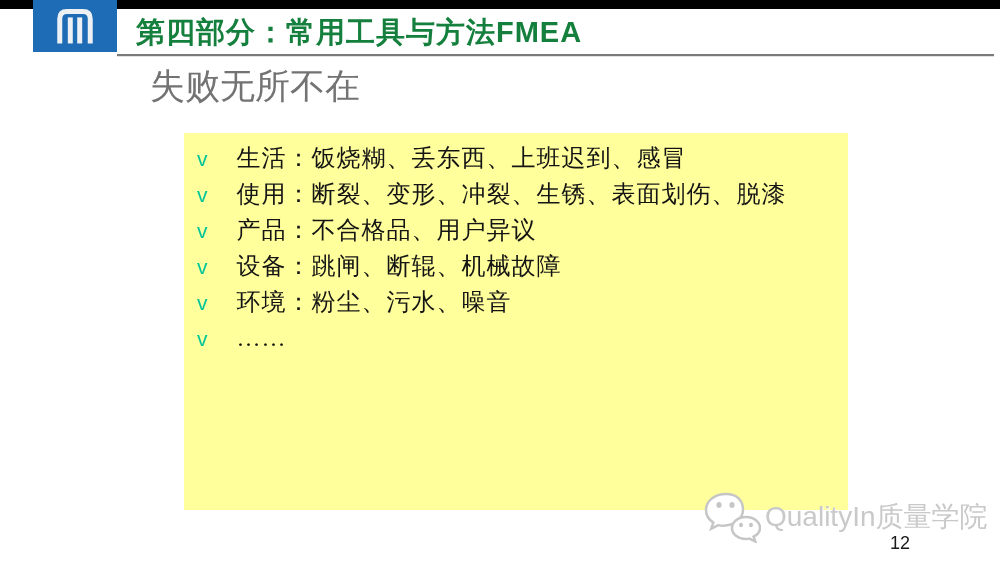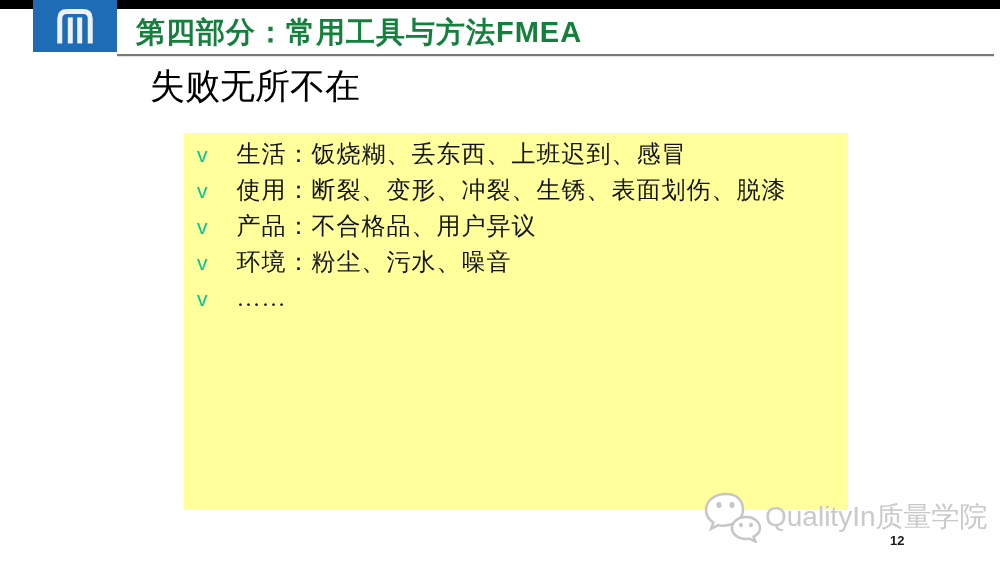--- a/index.html
+++ b/index.html
@@ -34,37 +34,37 @@
   .header-rule {
     position: absolute; left: 117px; top: 54px;
     width: 877px; height: 2px;
     background: #7a7a7a;
     border-bottom: 1px solid #e2e2e2;
   }
 
   
   .slide-heading {
     position: absolute; left: 150px; top: 63px;
-    font-size: 35px; color: #000000;
+    font-size: 35px; color: #737373;
     font-family: "Liberation Serif", serif;
     white-space: nowrap;
   }
 
   
   .failure-box {
     position: absolute; left: 184px; top: 133px;
     width: 664px; height: 377px;
     background: #ffff9c;
   }
   .failure-list {
     list-style: none; margin: 0; padding: 0;
     position: absolute; left: 0; top: 7px; width: 100%;
   }
   .failure-list li {
-    height: 36px; line-height: 28px;
+    height: 36px; line-height: 36px;
     white-space: nowrap;
   }
   .bullet {
     display: inline-block;
     width: 20px; margin-left: 13px;
     color: #00c49a;
     font-size: 21px;
     font-family: "Liberation Sans", sans-serif;
     vertical-align: baseline;
   }
@@ -88,21 +88,21 @@
     font-size: 28px;
     color: #c9c9c9;
     text-shadow: 1px 1px 0 #ffffff;
     font-family: "Liberation Sans", sans-serif;
     white-space: nowrap;
   }
 
   
   .page-number {
     position: absolute; left: 890px; top: 533px;
-    font-size: 13px; font-weight: bold; color: #1a1a1a;
+    font-size: 18px; font-weight: normal; color: #1a1a1a;
     font-family: "Liberation Sans", sans-serif;
     text-align: right;
   }
 </style>
 </head>
 <body>
 
 <div class="top-strip"></div>
 
 <div class="logo-square">
@@ -131,20 +131,24 @@
     <li>
       <span class="bullet">v</span>
       <span class="row-text">使用：断裂、变形、冲裂、生锈、表面划伤、脱漆</span>
     </li>
     <li>
       <span class="bullet">v</span>
       <span class="row-text">产品：不合格品、用户异议</span>
     </li>
     <li>
       <span class="bullet">v</span>
+      <span class="row-text">设备：跳闸、断辊、机械故障</span>
+    </li>
+    <li>
+      <span class="bullet">v</span>
       <span class="row-text">环境：粉尘、污水、噪音</span>
     </li>
     <li>
       <span class="bullet">v</span>
       <span class="row-text">……</span>
     </li>
   </ul>
 </div>
 
 <div class="watermark">

